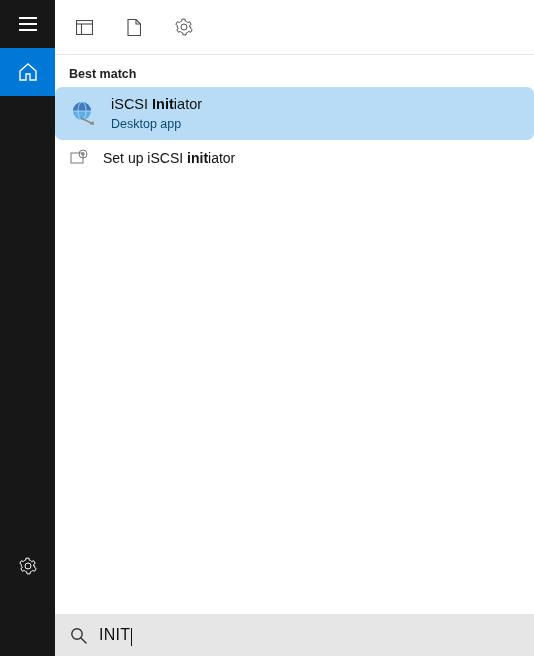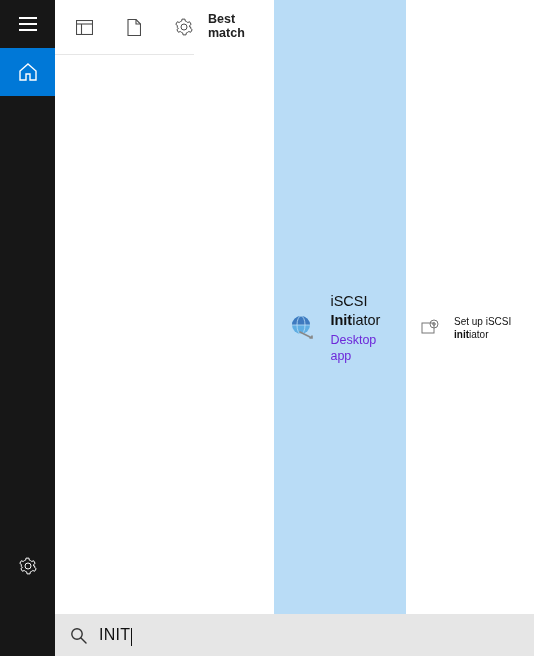--- a/index.html
+++ b/index.html
@@ -43,21 +43,21 @@
     .rail .spacer {
       flex: 1;
     }
     .rail .settings-btn {
       margin-bottom: 66px;
     }
     
     .main {
       flex: 1;
       display: flex;
-      flex-direction: row;
+      flex-direction: column;
       min-width: 0;
       background: #fff;
       position: relative;
     }
     .toprow {
       height: 55px;
       border-bottom: 1px solid #e6e6e6;
       display: flex;
       align-items: center;
       padding-left: 19px;
@@ -80,20 +80,21 @@
     }
     .result {
       display: flex;
       align-items: center;
       padding: 8px 14px;
       gap: 14px;
       cursor: pointer;
     }
     .result.highlight {
       background: #b9dcf6;
+      border-radius: 7px;
     }
     .result .res-icon {
       width: 28px;
       height: 28px;
       display: flex;
       align-items: center;
       justify-content: center;
       flex-shrink: 0;
     }
     .result .res-text {
@@ -103,25 +104,25 @@
     }
     .result .title {
       font-size: 14.5px;
       color: #111;
     }
     .result .title b {
       font-weight: 700;
     }
     .result .sub {
       font-size: 12.5px;
-      color: #6d28d9;
+      color: #0c4a6e;
       margin-top: 2px;
     }
     .result.small .title {
-      font-size: 10px;
+      font-size: 14px;
     }
     .result.small .res-icon {
       width: 20px;
       height: 20px;
       color: #555;
     }
     .searchbar {
       position: absolute;
       left: 0;
       right: 0;

